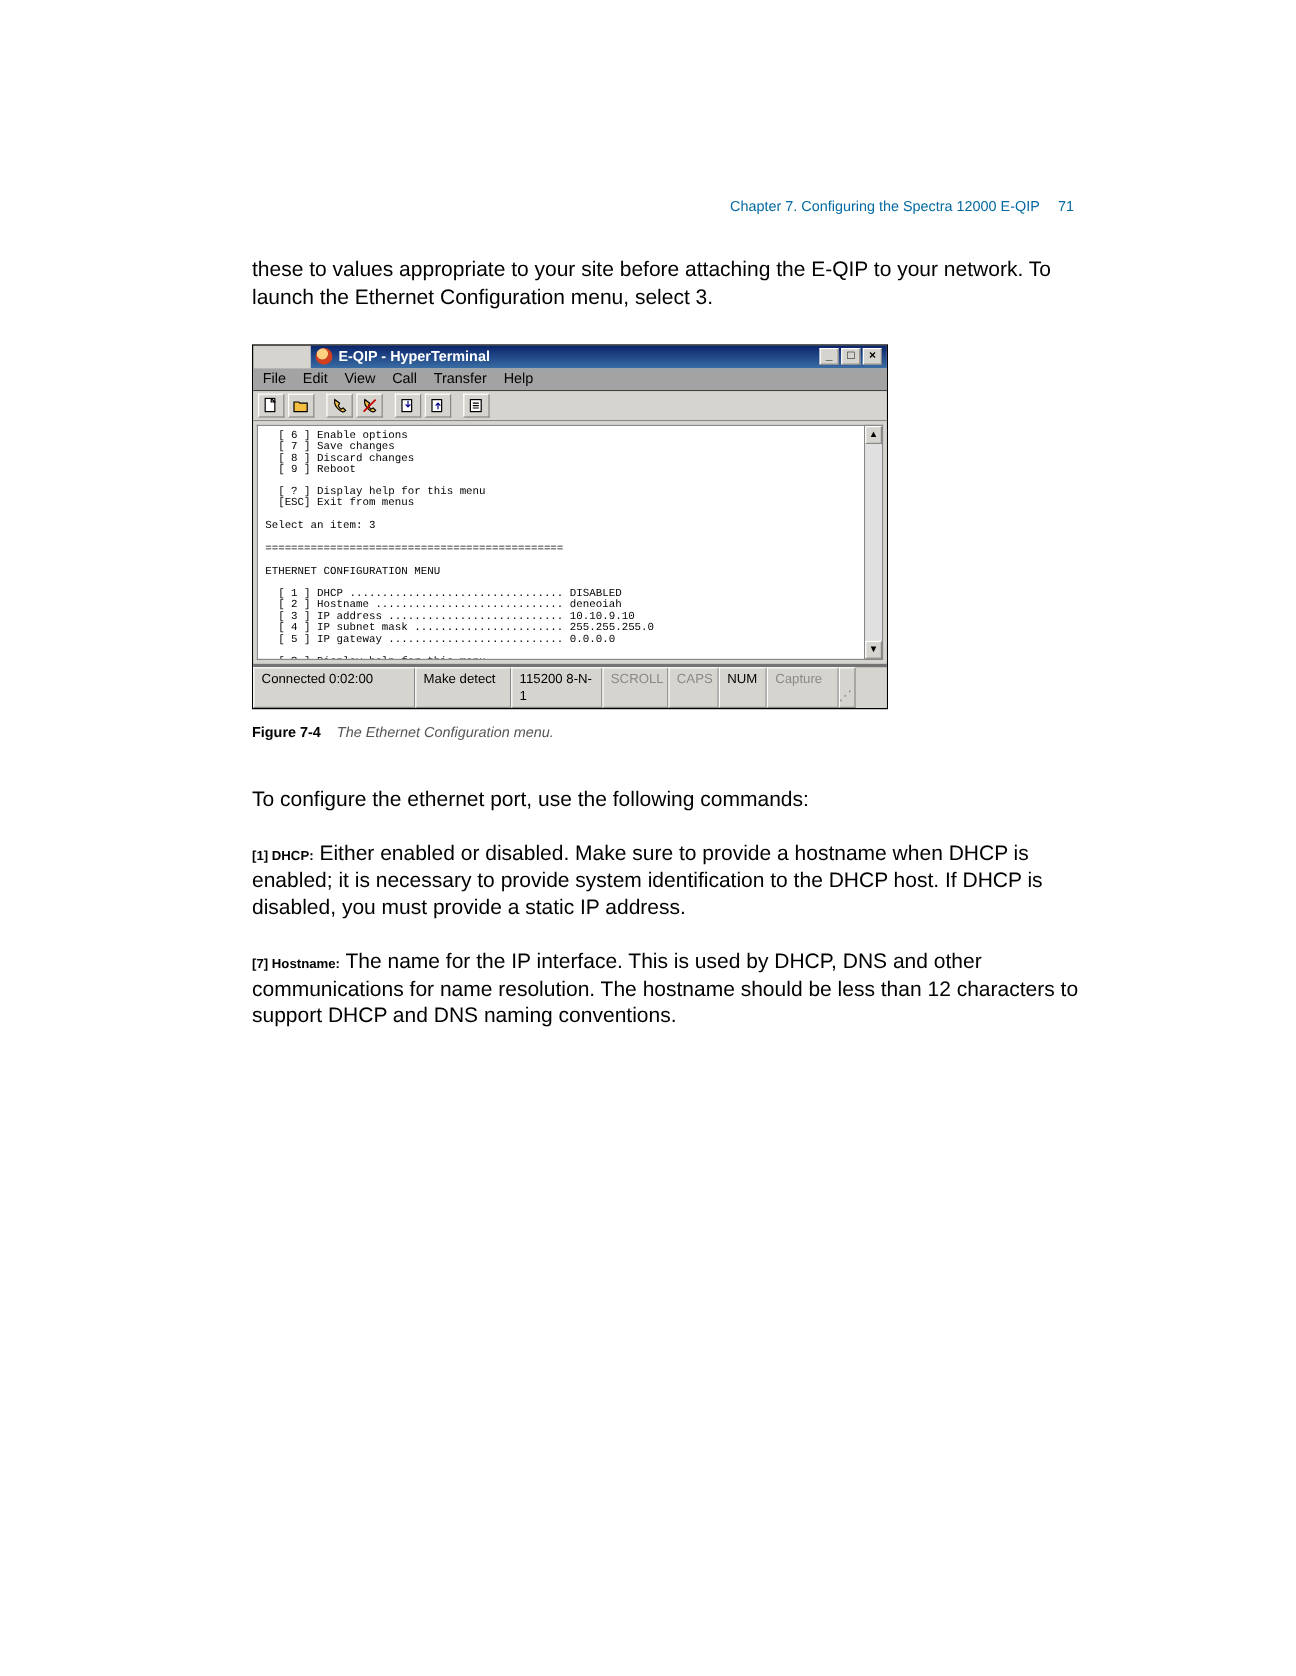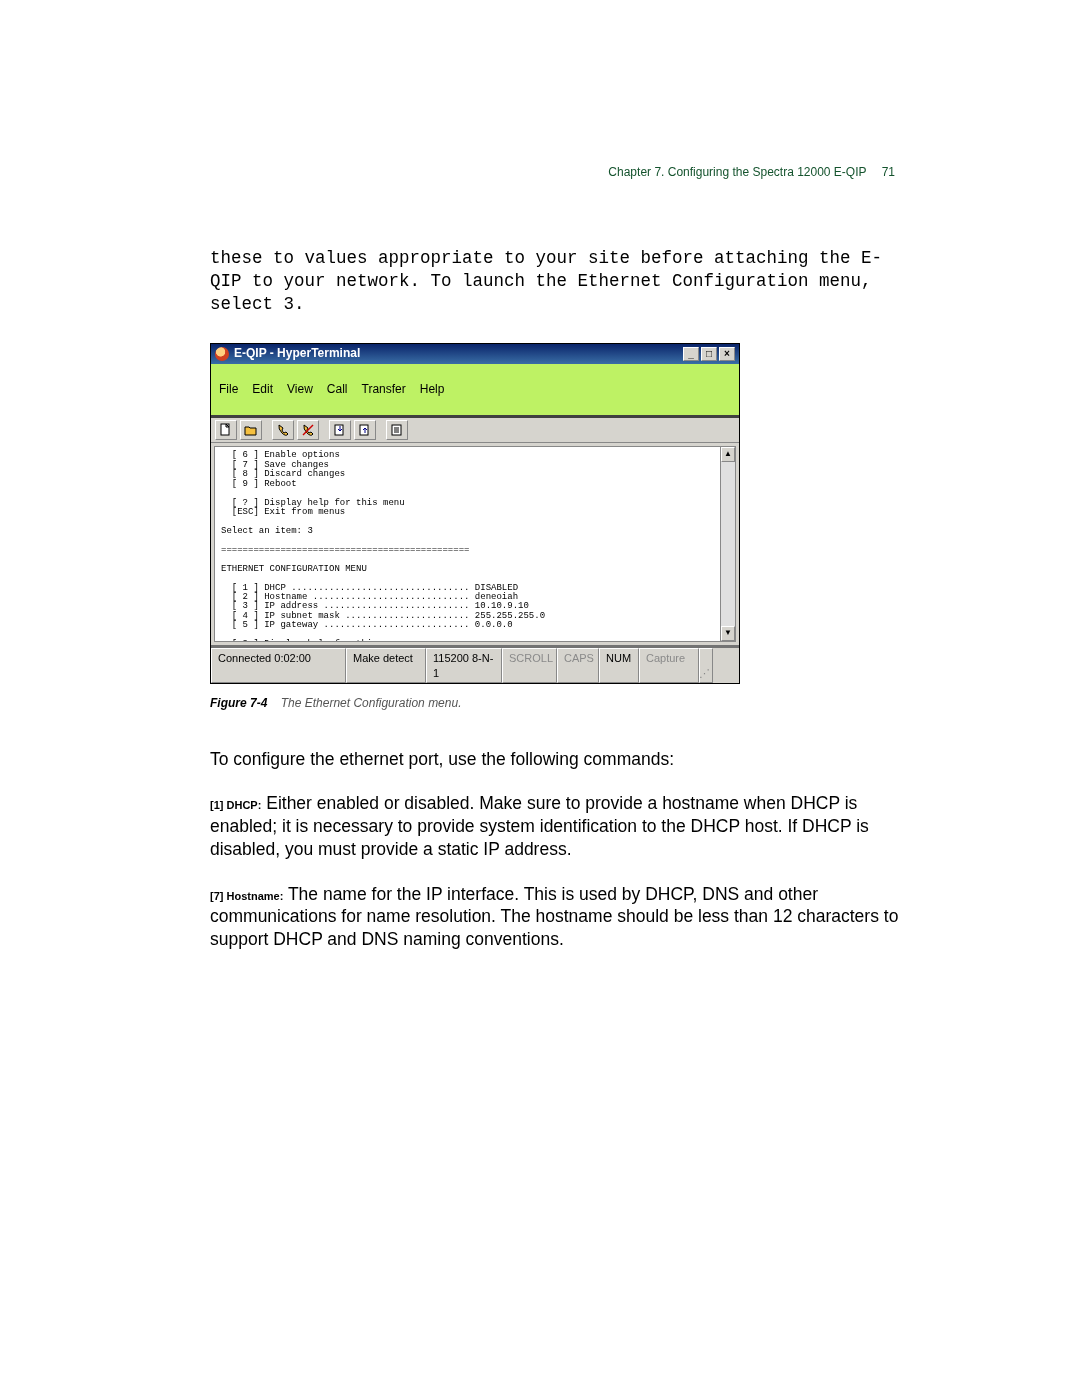--- a/index.html
+++ b/index.html
@@ -15,58 +15,59 @@
     width: 1080px;
     min-height: 1397px;
     padding: 160px 180px 60px 210px;
     position: relative;
   }
   .hdr {
     position: absolute;
     top: 165px;
     right: 185px;
     font-size: 12px;
-    color: #14532d;
+    color: #0369a1;
   }
   .hdr .pg { margin-left: 12px; }
-  .intro { margin-top: 87px; margin-bottom: 28px; font-family: Liberation Mono, monospace; }
+  .intro { margin-top: 53px; margin-bottom: 28px; }
 
   
   .htwin {
     width: 530px;
     margin: 0 0 12px 0;
     border: 1px solid #000;
     background: #d6d4ce;
     font-size: 11px;
   }
   .titlebar {
     background: linear-gradient(#0a246a, #3a6ea5);
     color: #fff;
     padding: 2px 4px;
     display: flex;
     align-items: center;
     font-weight: bold;
     font-size: 12px;
+    margin-left: 48px;
   }
   .titlebar .ico {
     display:inline-block; width:14px; height:14px; margin-right:5px;
     background: radial-gradient(circle at 40% 35%, #ffd080 0 35%, #d04020 40% 100%);
     border-radius:50%;
   }
   .titlebar .ttl { flex:1; }
   .wbtns { display:flex; gap:2px; }
   .wbtn {
     width:16px; height:14px; background:#d6d4ce;
     border:1px solid #888; border-top-color:#fff; border-left-color:#fff;
     font-size:10px; text-align:center; line-height:11px; font-family:Arial;
     color:#000;
   }
   .menubar {
-    display:flex; gap:14px; padding:18px 8px; font-size:12px;
-    background:#bef264; border-bottom:3px solid #404040;
+    display:flex; gap:14px; padding:1px 8px; font-size:12px;
+    background:#a3a3a3; border-bottom:1px solid #404040;
   }
   .toolbar {
     display:flex; gap:3px; padding:2px 4px; background:#d6d4ce;
     border-bottom:1px solid #888;
   }
   .tbtn {
     width:22px; height:20px; background:#d6d4ce;
     border:1px solid #888; border-top-color:#fff; border-left-color:#fff;
     display:flex; align-items:center; justify-content:center;
   }
@@ -101,21 +102,21 @@
   .scell {
     padding:2px 6px; border:1px solid #888; border-top-color:#fff; border-left-color:#fff;
   }
   .scell.dim { color:#8a8a8a; }
   .resz {
     width:14px; text-align:right; color:#888; padding-right:2px;
     display:flex; align-items:flex-end; justify-content:flex-end;
   }
 
   .figcap { font-size:12px; margin:8px 0 36px 0; }
-  .figcap b { font-weight:bold;font-style:italic; }
+  .figcap b { font-weight:bold; }
   .figcap i { font-style:italic; color:#555; margin-left:10px; }
 
   .para { margin:0 0 22px 0; }
   .runin { font-weight:bold; font-size:11px; }
 
   .notebox {
     width:430px; margin:6px 0 24px 40px;
     border-top:1px solid #000; border-bottom:1px solid #000;
     padding:8px 0;
   }

